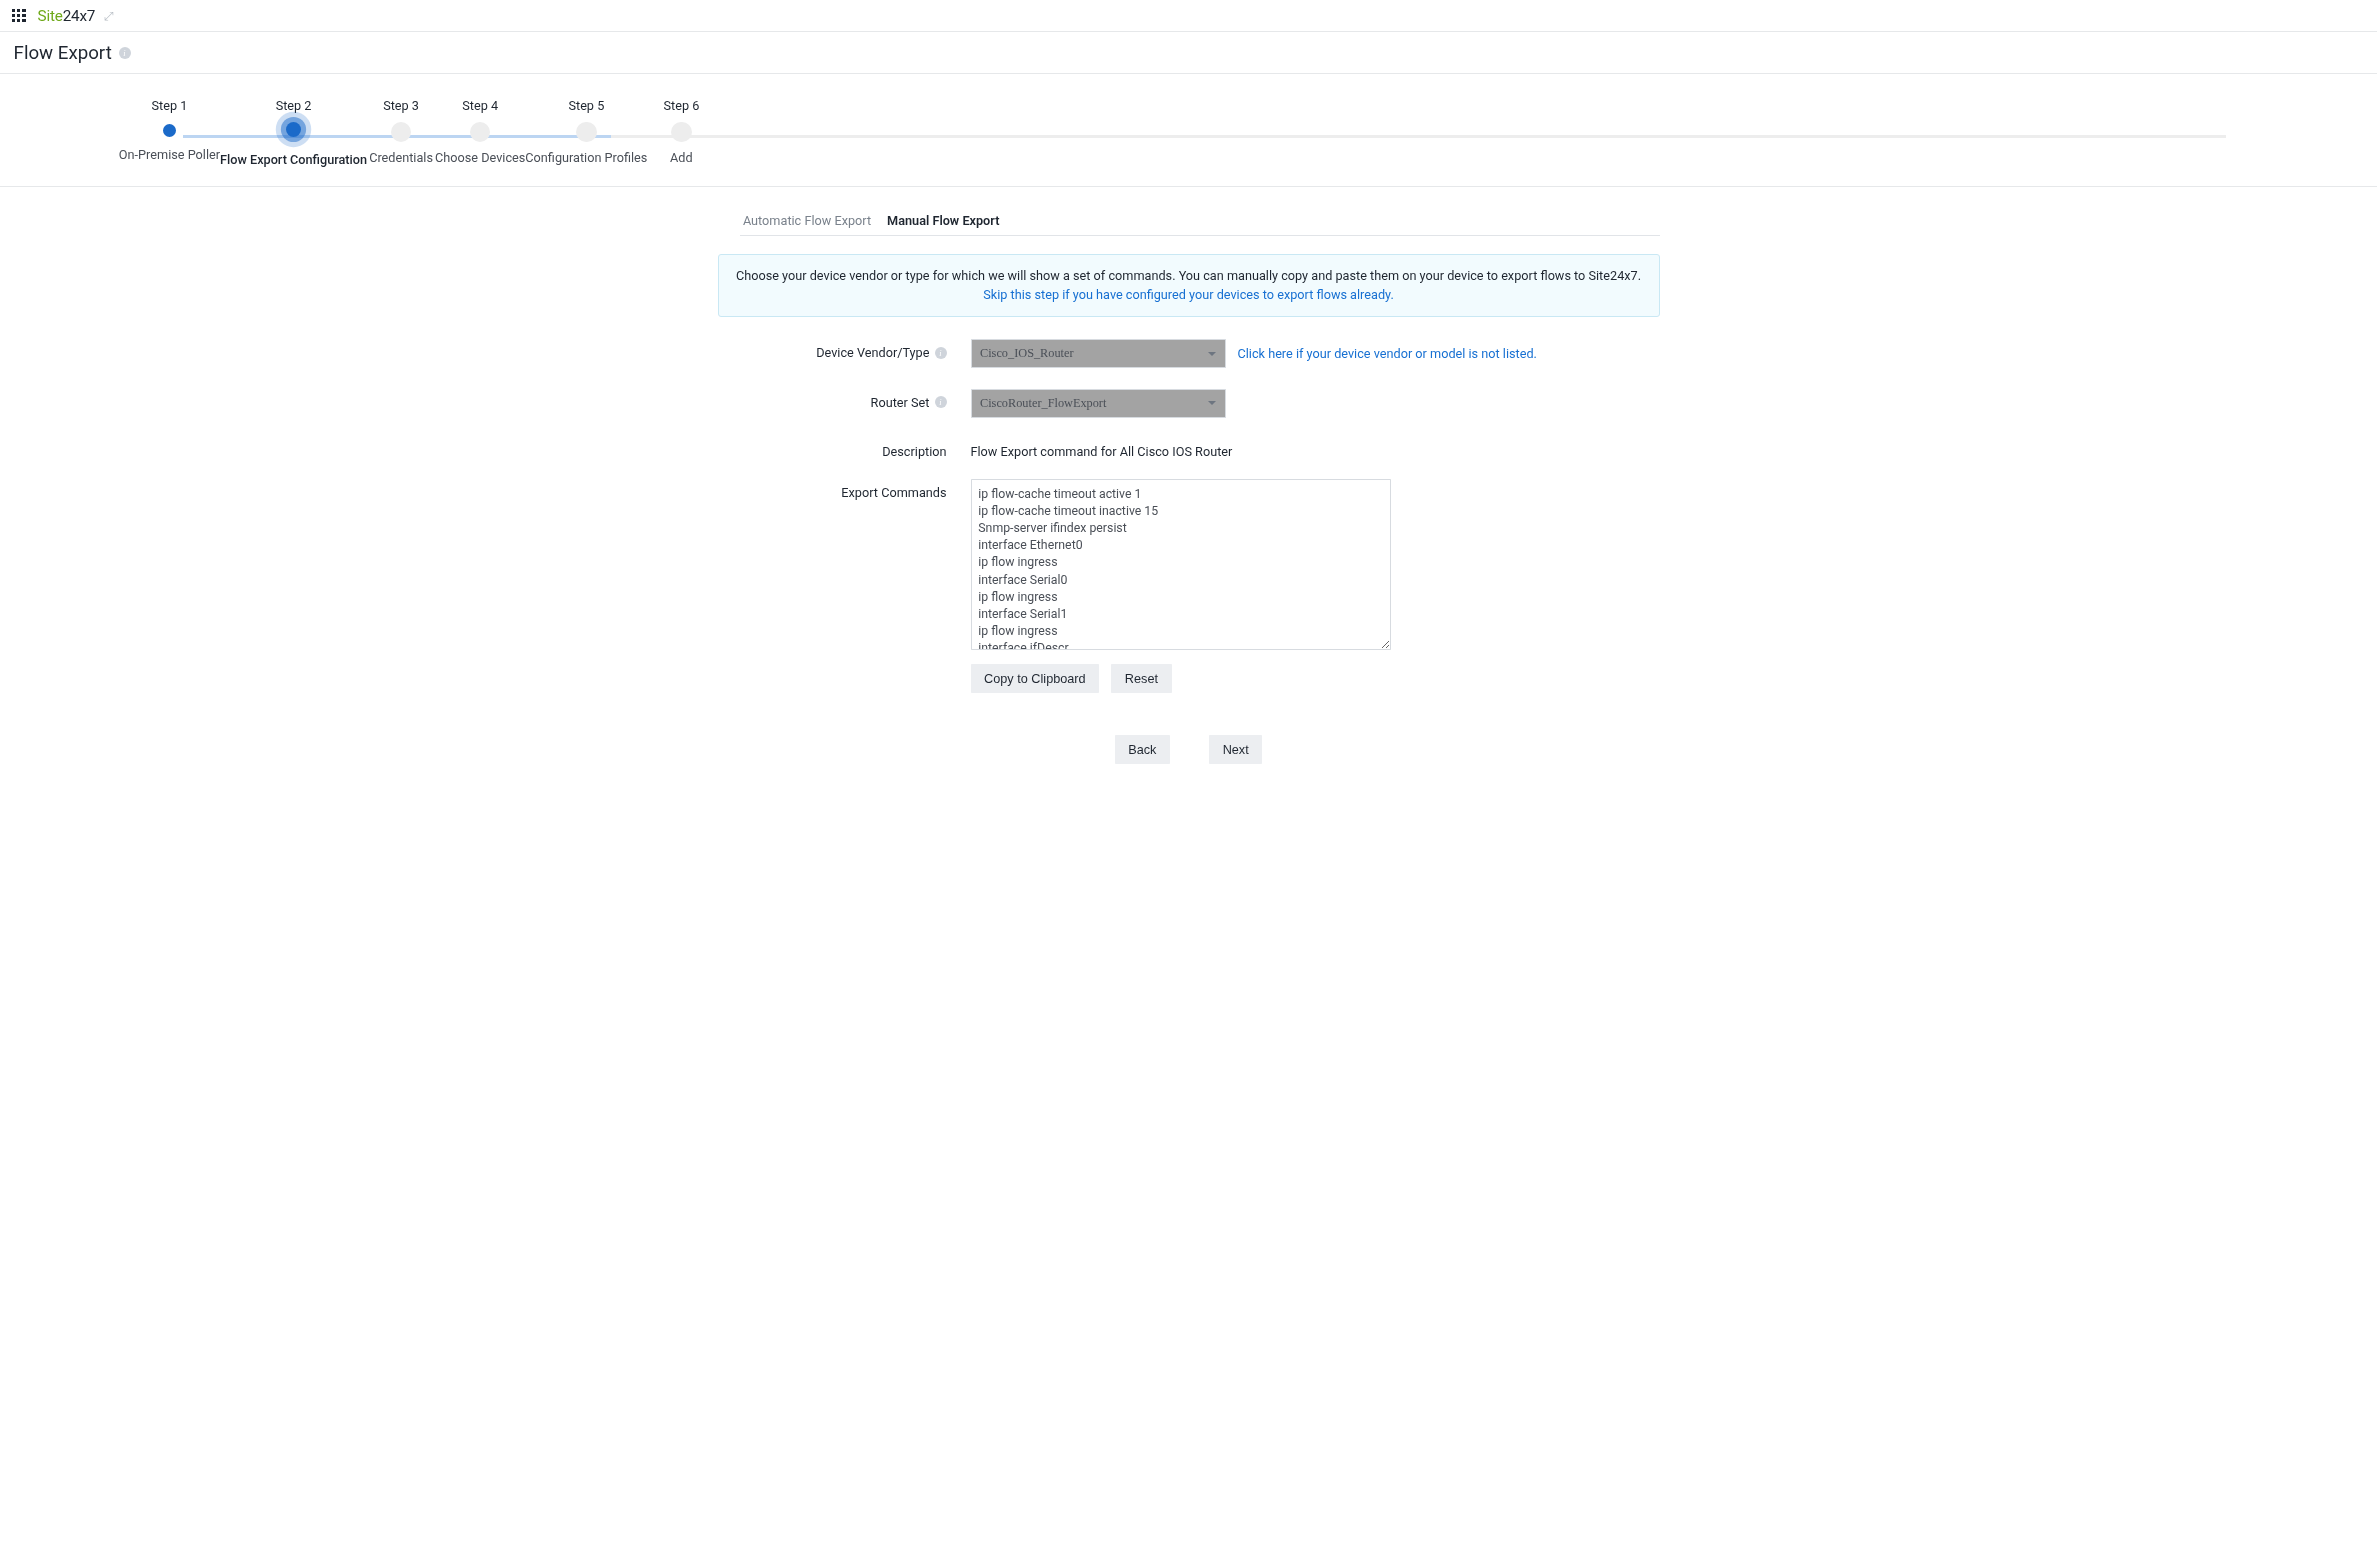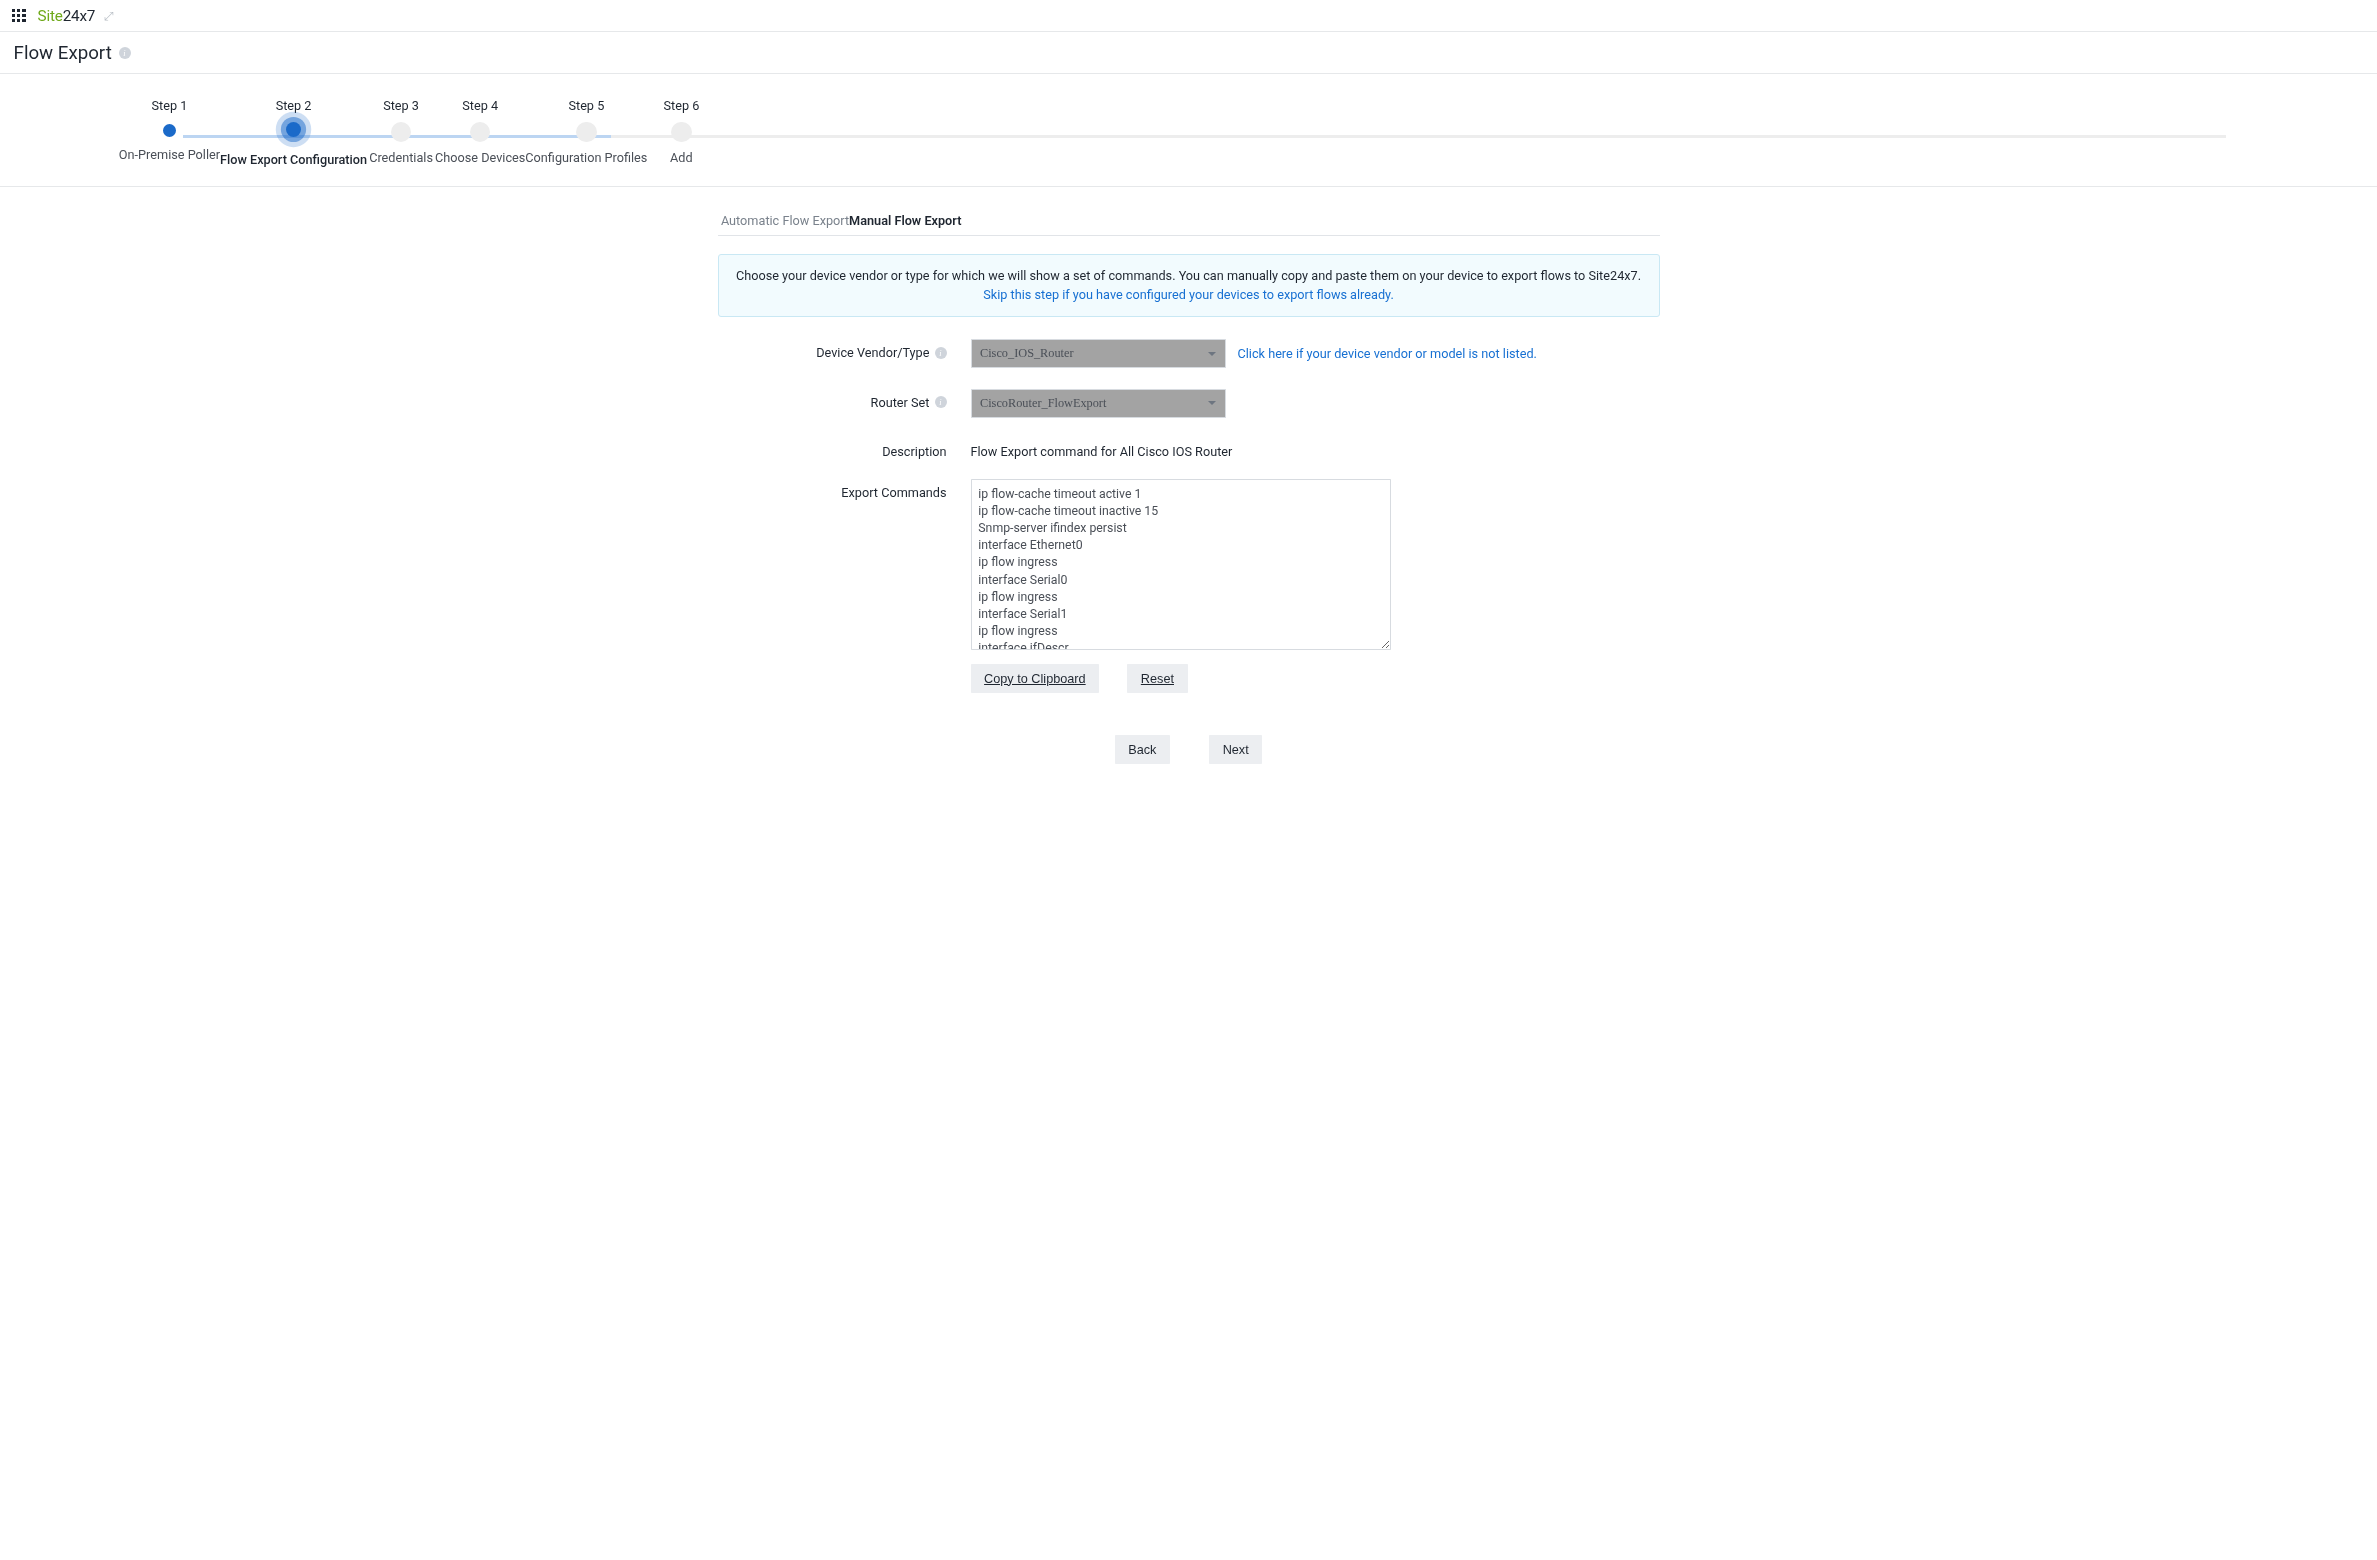--- a/index.html
+++ b/index.html
@@ -102,22 +102,23 @@
   
   .content {
     width: 82%;
     max-width: 942px;
     margin: 20.4px auto 34px;
   }
   
   .subtabs {
     border-bottom:0.8px solid #e1e4e8;
     display:flex;
-    gap: 0;
+    gap: 16px;
     padding-left: 3.4px;
+    margin-left: 22px;
   }
   .subtab {
     padding: 5.1px 0 6.8px;
     font-size:12.7px;
     color:#7a828c;
     cursor:pointer;
   }
   .subtab.active { color:#1f2630; font-weight:600; }
   
   .banner {
@@ -172,21 +173,21 @@
     width:420px; height:171px;
     border:0.8px solid #d7dbe0;
     padding:5.1px 6.8px;
     font-family: inherit;
     font-size:12.3px;
     line-height:1.4;
     color:#4a4f57;
     resize: both;
     border-radius:0.8px;
   }
-  .btn-row { display:flex; gap:28px;text-decoration:underline; }
+  .btn-row { display:flex; gap:12px; }
   .btn {
     background:#eceef1;
     border:none;
     padding: 7.6px 13.6px;
     font-size:12.7px;
     color:#1f2630;
     cursor:pointer;
     border-radius:0.8px;
   }
   .footer-nav {

